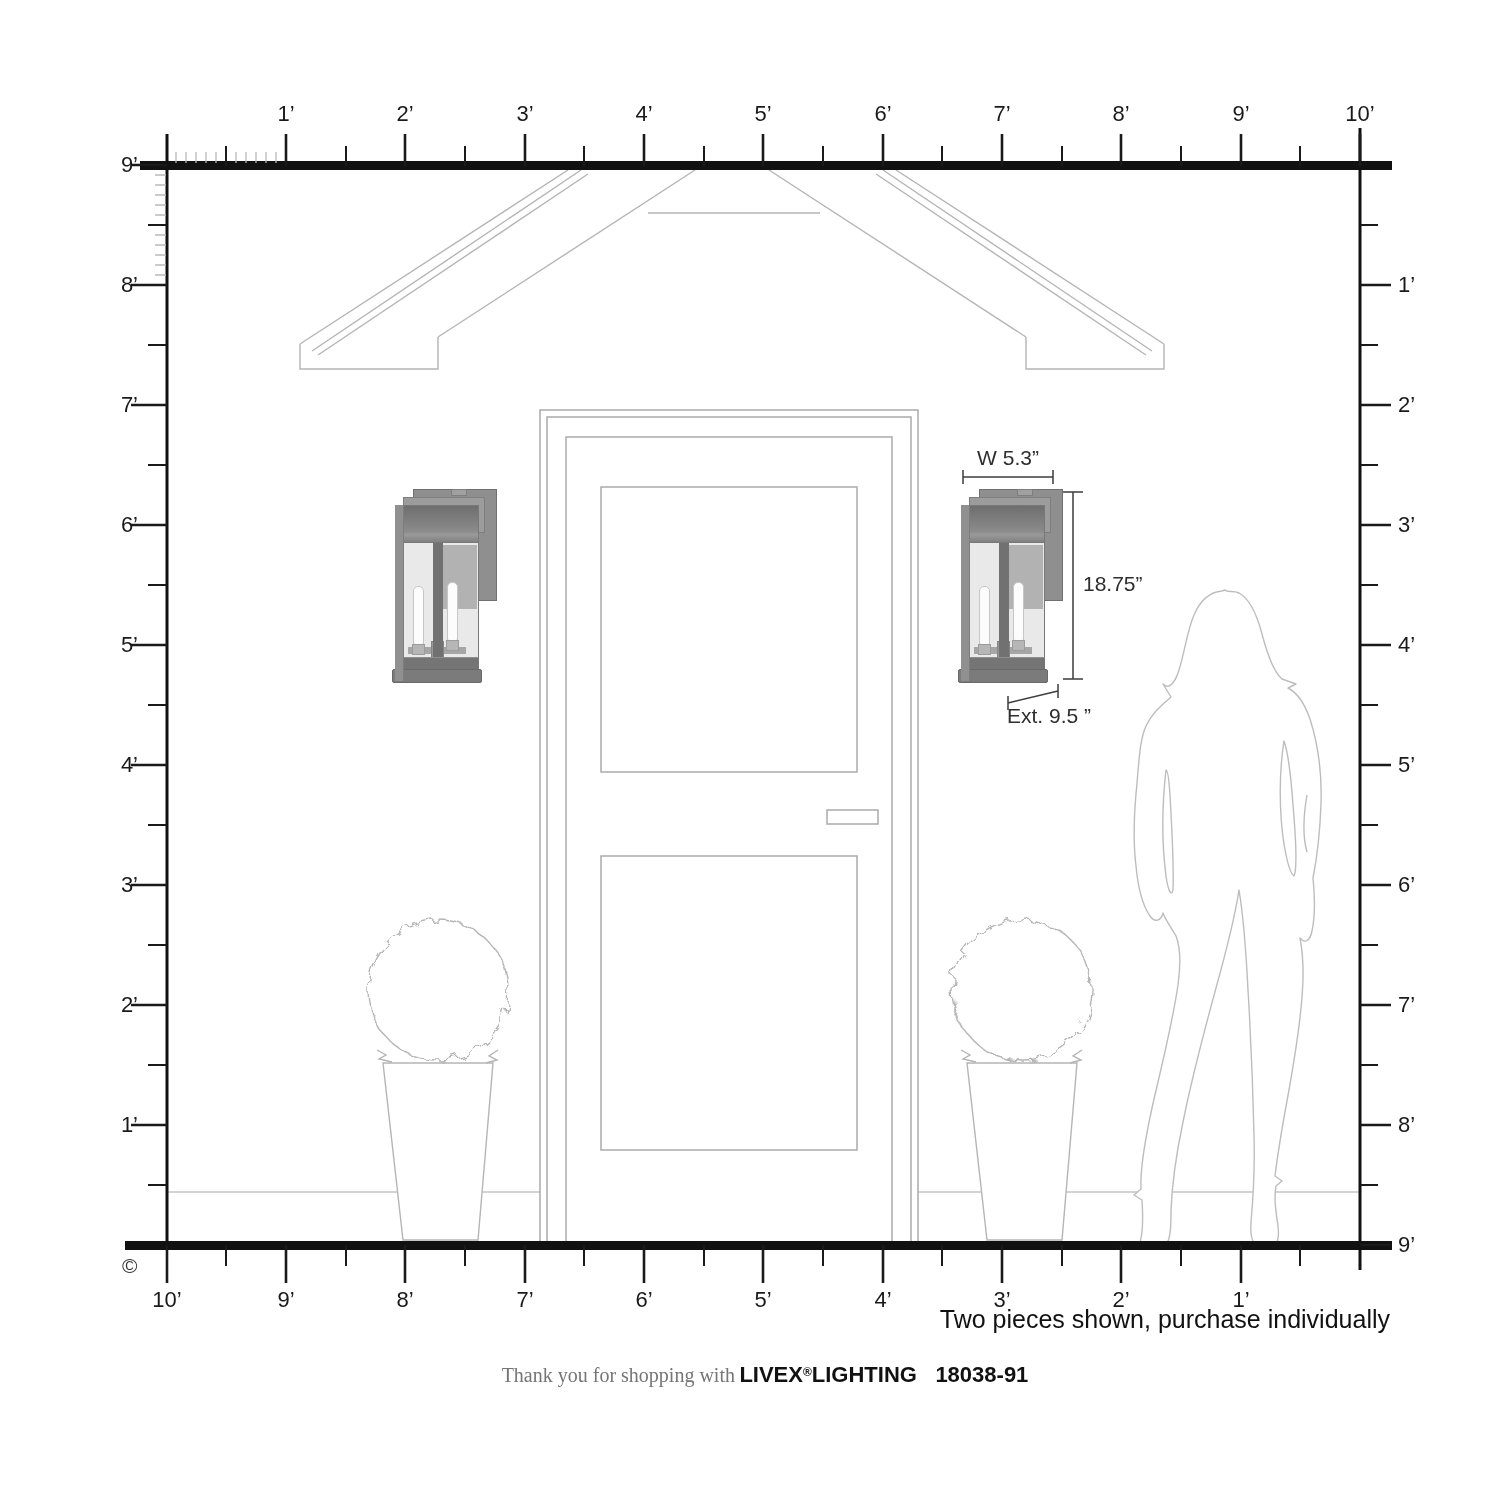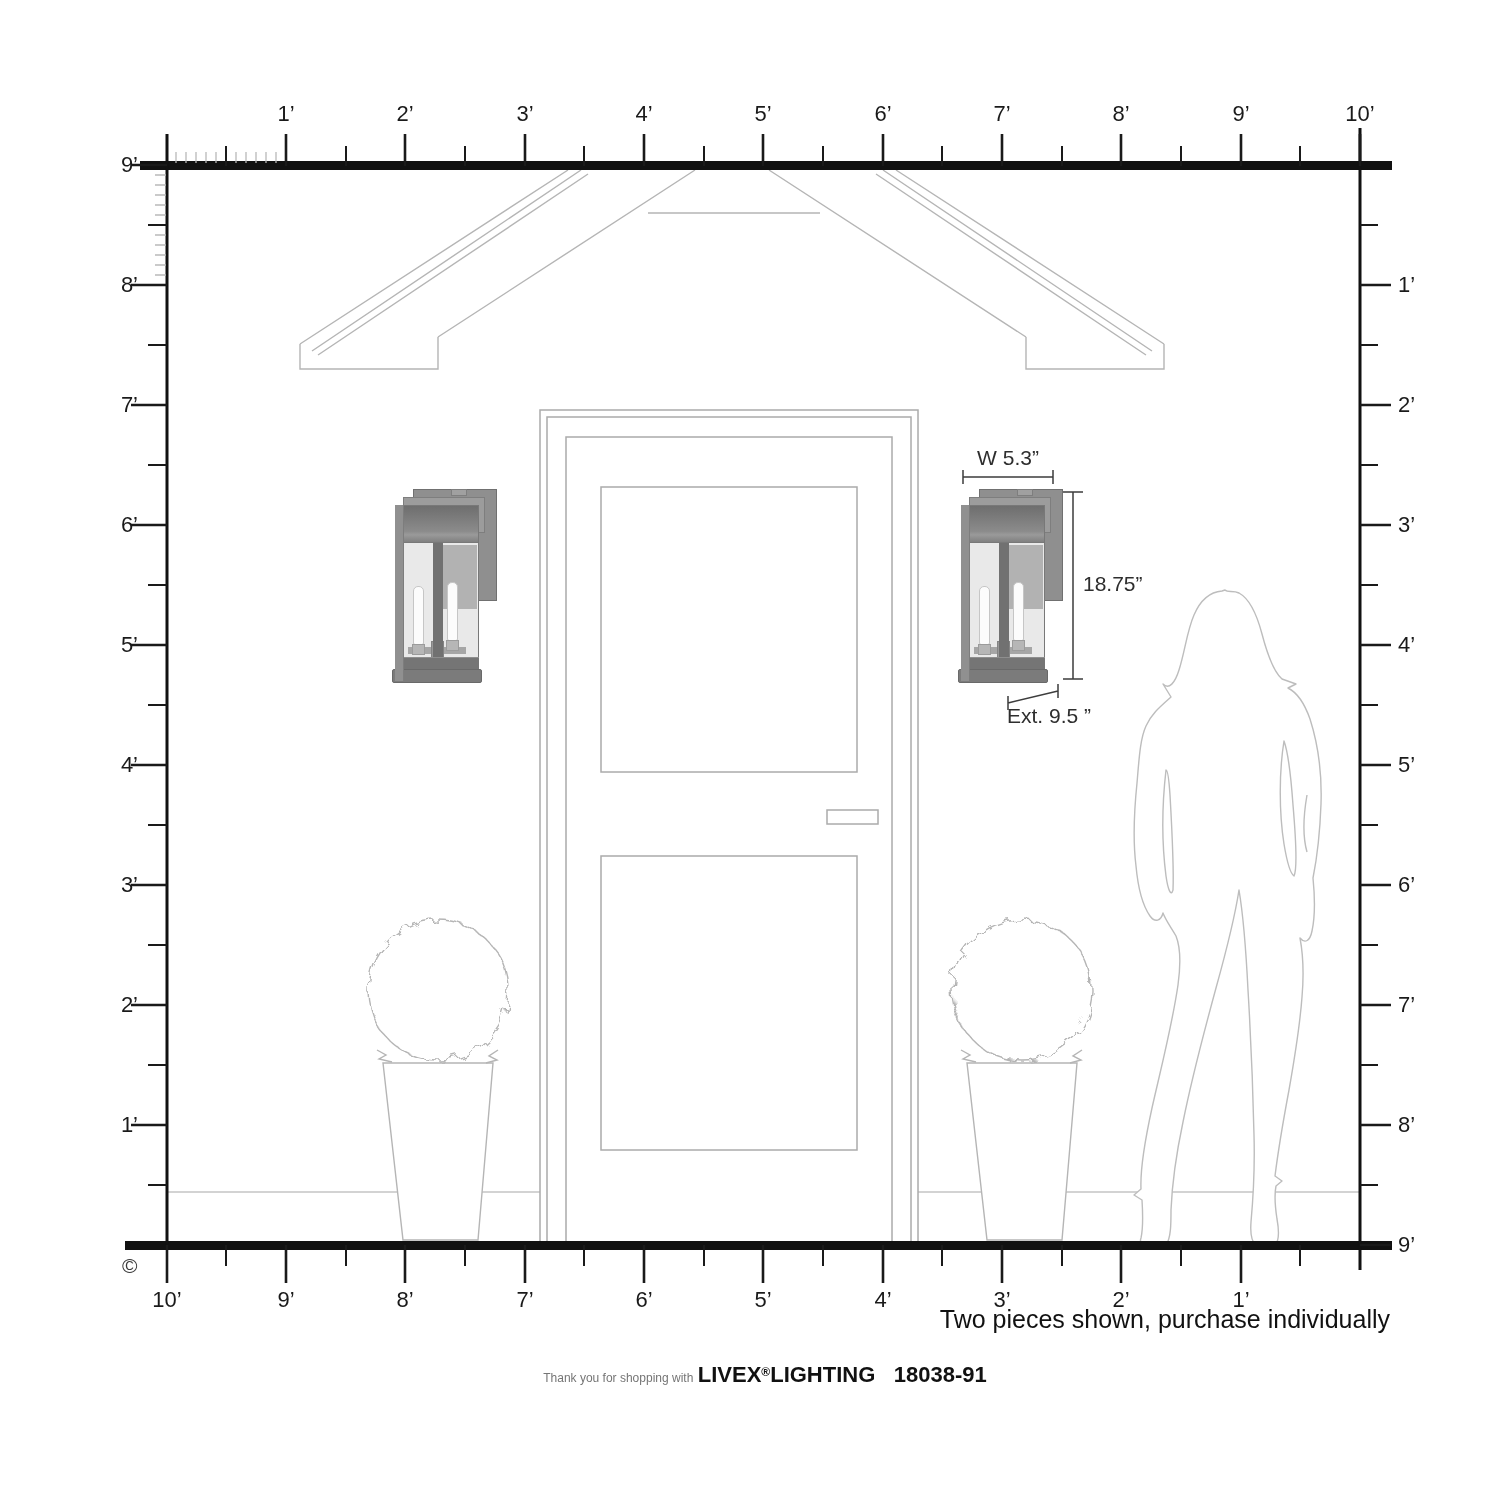--- a/index.html
+++ b/index.html
@@ -6,21 +6,21 @@
   #stage{position:relative;width:1500px;height:1500px;background:#fff;overflow:hidden;
          font-family:"Liberation Sans",sans-serif;}
   #art{position:absolute;left:0;top:0;}
   .lbl{position:absolute;white-space:nowrap;color:#1a1a1a;font-size:22px;line-height:24px;}
   .cx{transform:translateX(-50%);}
   .lleft{width:68px;left:70px;text-align:right;}
   .rright{left:1398px;text-align:left;}
   .dim{position:absolute;white-space:nowrap;color:#2e2e2e;font-size:21px;line-height:22px;}
   .note{position:absolute;right:110px;top:1305px;font-size:25px;color:#111;}
   .thanks{position:absolute;left:765px;top:1362px;transform:translateX(-50%);white-space:nowrap;}
-  .thanks .pre{font-size:12px;color:#757575;}
+  .thanks .pre{font-size:20px;color:#757575;font-family:Liberation Serif, serif;}
   .thanks .b{font-size:22px;font-weight:bold;color:#111;}
   .thanks .reg{font-size:12px;font-weight:bold;color:#111;vertical-align:super;}
   .thanks .model{margin-left:14px;}
   .copy{position:absolute;left:122px;top:1254px;font-size:21px;color:#3a3a3a;}
   
   .lantern{position:absolute;width:102px;height:194px;}
   .lantern div{position:absolute;box-sizing:border-box;}
   .lp-back{left:18px;top:0;width:84px;height:112px;background:#8f8f8f;border:1px solid #707070;}
   .lp-tab{left:56px;top:0;width:16px;height:7px;background:#a0a0a0;border:1px solid #7e7e7e;}
   .lp-back2{left:8px;top:8px;width:82px;height:36px;background:#9c9c9c;border:1px solid #7e7e7e;}

